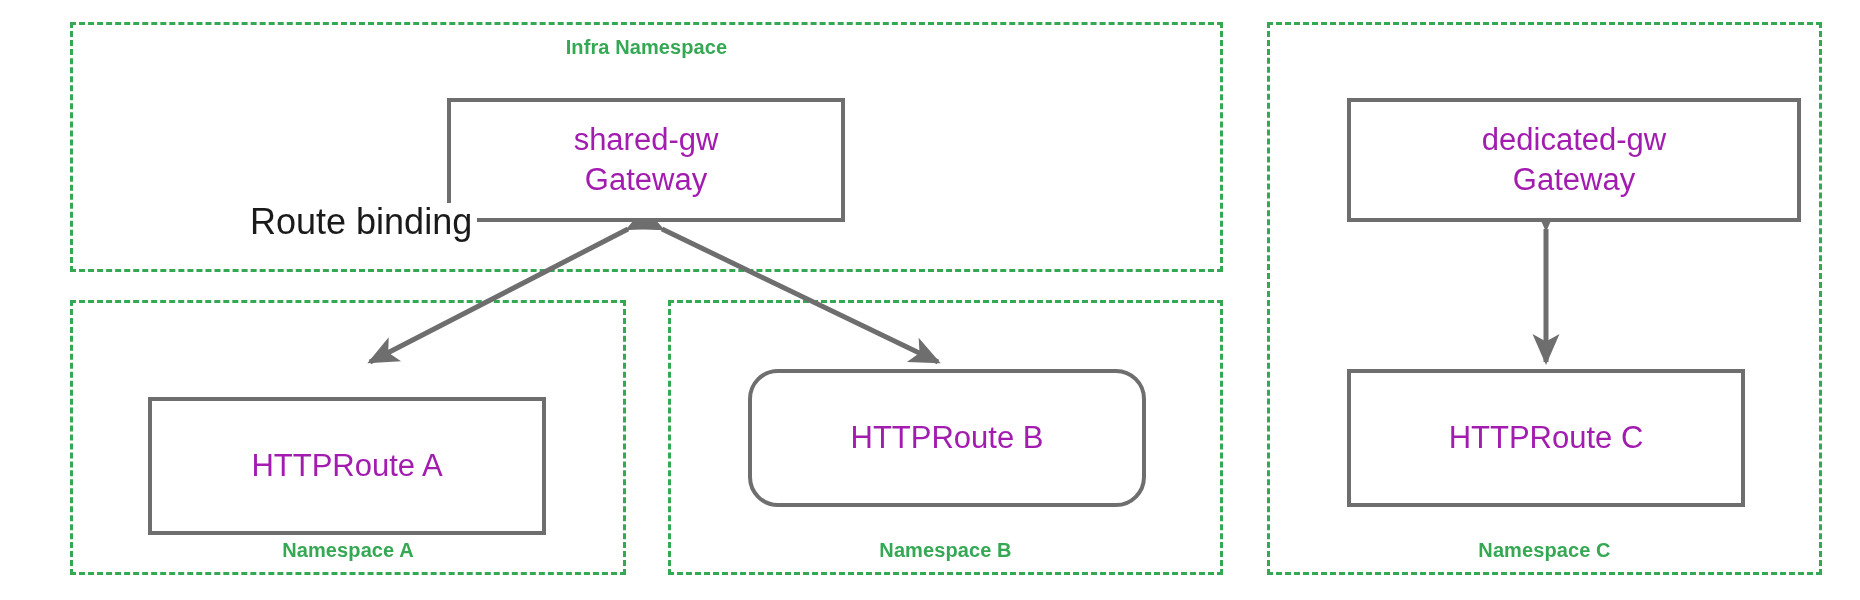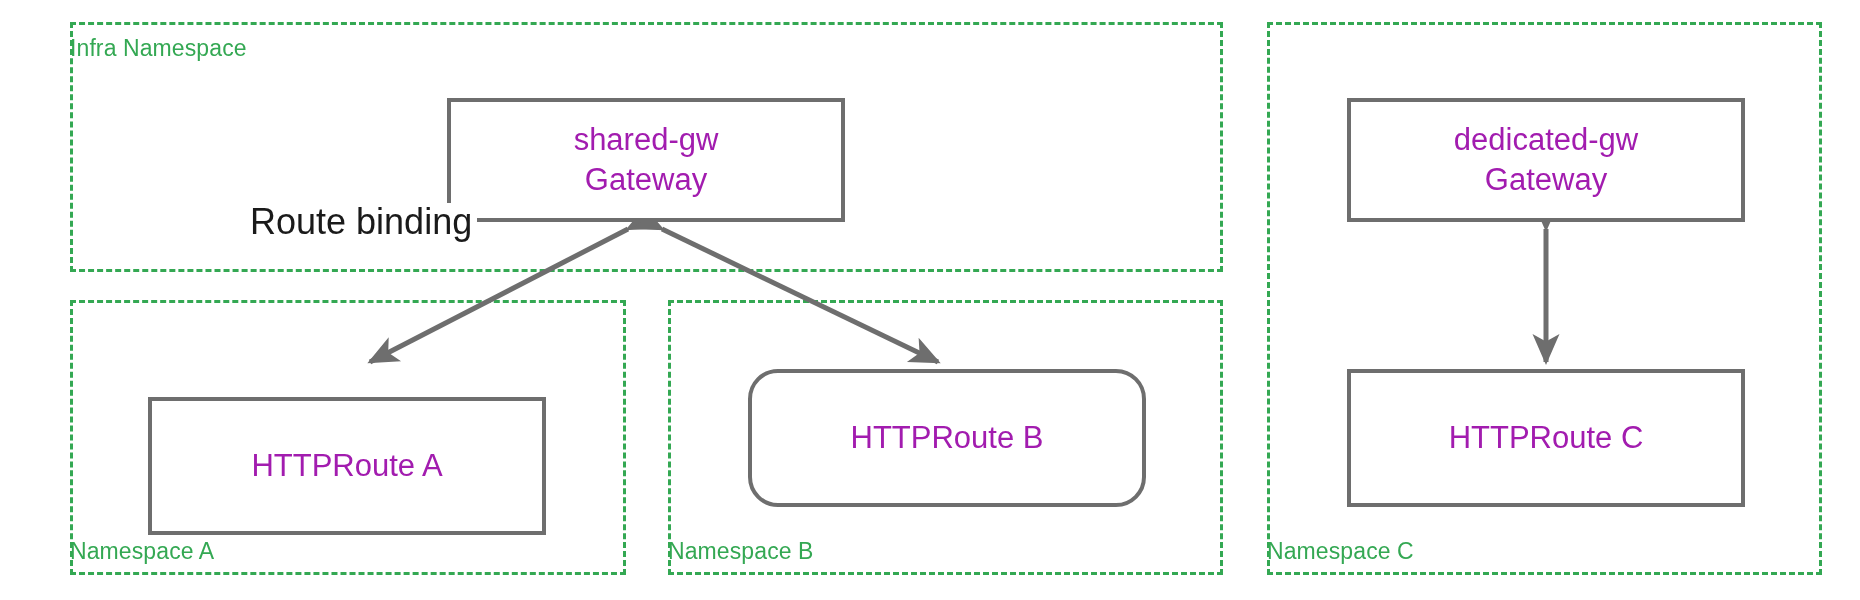--- a/index.html
+++ b/index.html
@@ -22,23 +22,24 @@
   .ns-box {
     position: absolute;
     box-sizing: border-box;
     border: 3px dashed #34a853;
     background: transparent;
   }
   
   .ns-label {
     position: absolute;
     color: #34a853;
-    font-weight: normal;
-    font-size: 23px;
+    font-weight: bold;
+    font-size: 20px;
     line-height: 1;
+    text-align: center;
     white-space: nowrap;
     letter-spacing: 0.1px;
   }
   
   .res-box {
     position: absolute;
     box-sizing: border-box;
     border: 4px solid #6e6e6e;
     background: #ffffff;
     display: flex;
@@ -100,21 +101,21 @@
     <line x1="662" y1="229" x2="938" y2="362" stroke="#6e6e6e" stroke-width="5" marker-start="url(#ah)" marker-end="url(#ah)"></line>
 
     <line x1="1546" y1="229" x2="1546" y2="362" stroke="#6e6e6e" stroke-width="5" marker-start="url(#ah)" marker-end="url(#ah)"></line>
   </svg>
 
   <div class="res-box" style="left:447px; top:98px; width:398px; height:124px;">
     <span class="res-label">shared-gw
 Gateway</span>
   </div>
 
-  <div class="res-box" style="left:1347px; top:98px; width:398px; height:124px;">
+  <div class="res-box" style="left:1347px; top:98px; width:454px; height:124px;">
     <span class="res-label">dedicated-gw
 Gateway</span>
   </div>
 
   <div class="res-box" style="left:148px; top:369px; width:398px; height:138px;margin-top:28px;">
     <span class="res-label">HTTPRoute A</span>
   </div>
 
   <div class="res-box" style="left:748px; top:369px; width:398px; height:138px;border-radius:30px;">
     <span class="res-label">HTTPRoute B</span>

